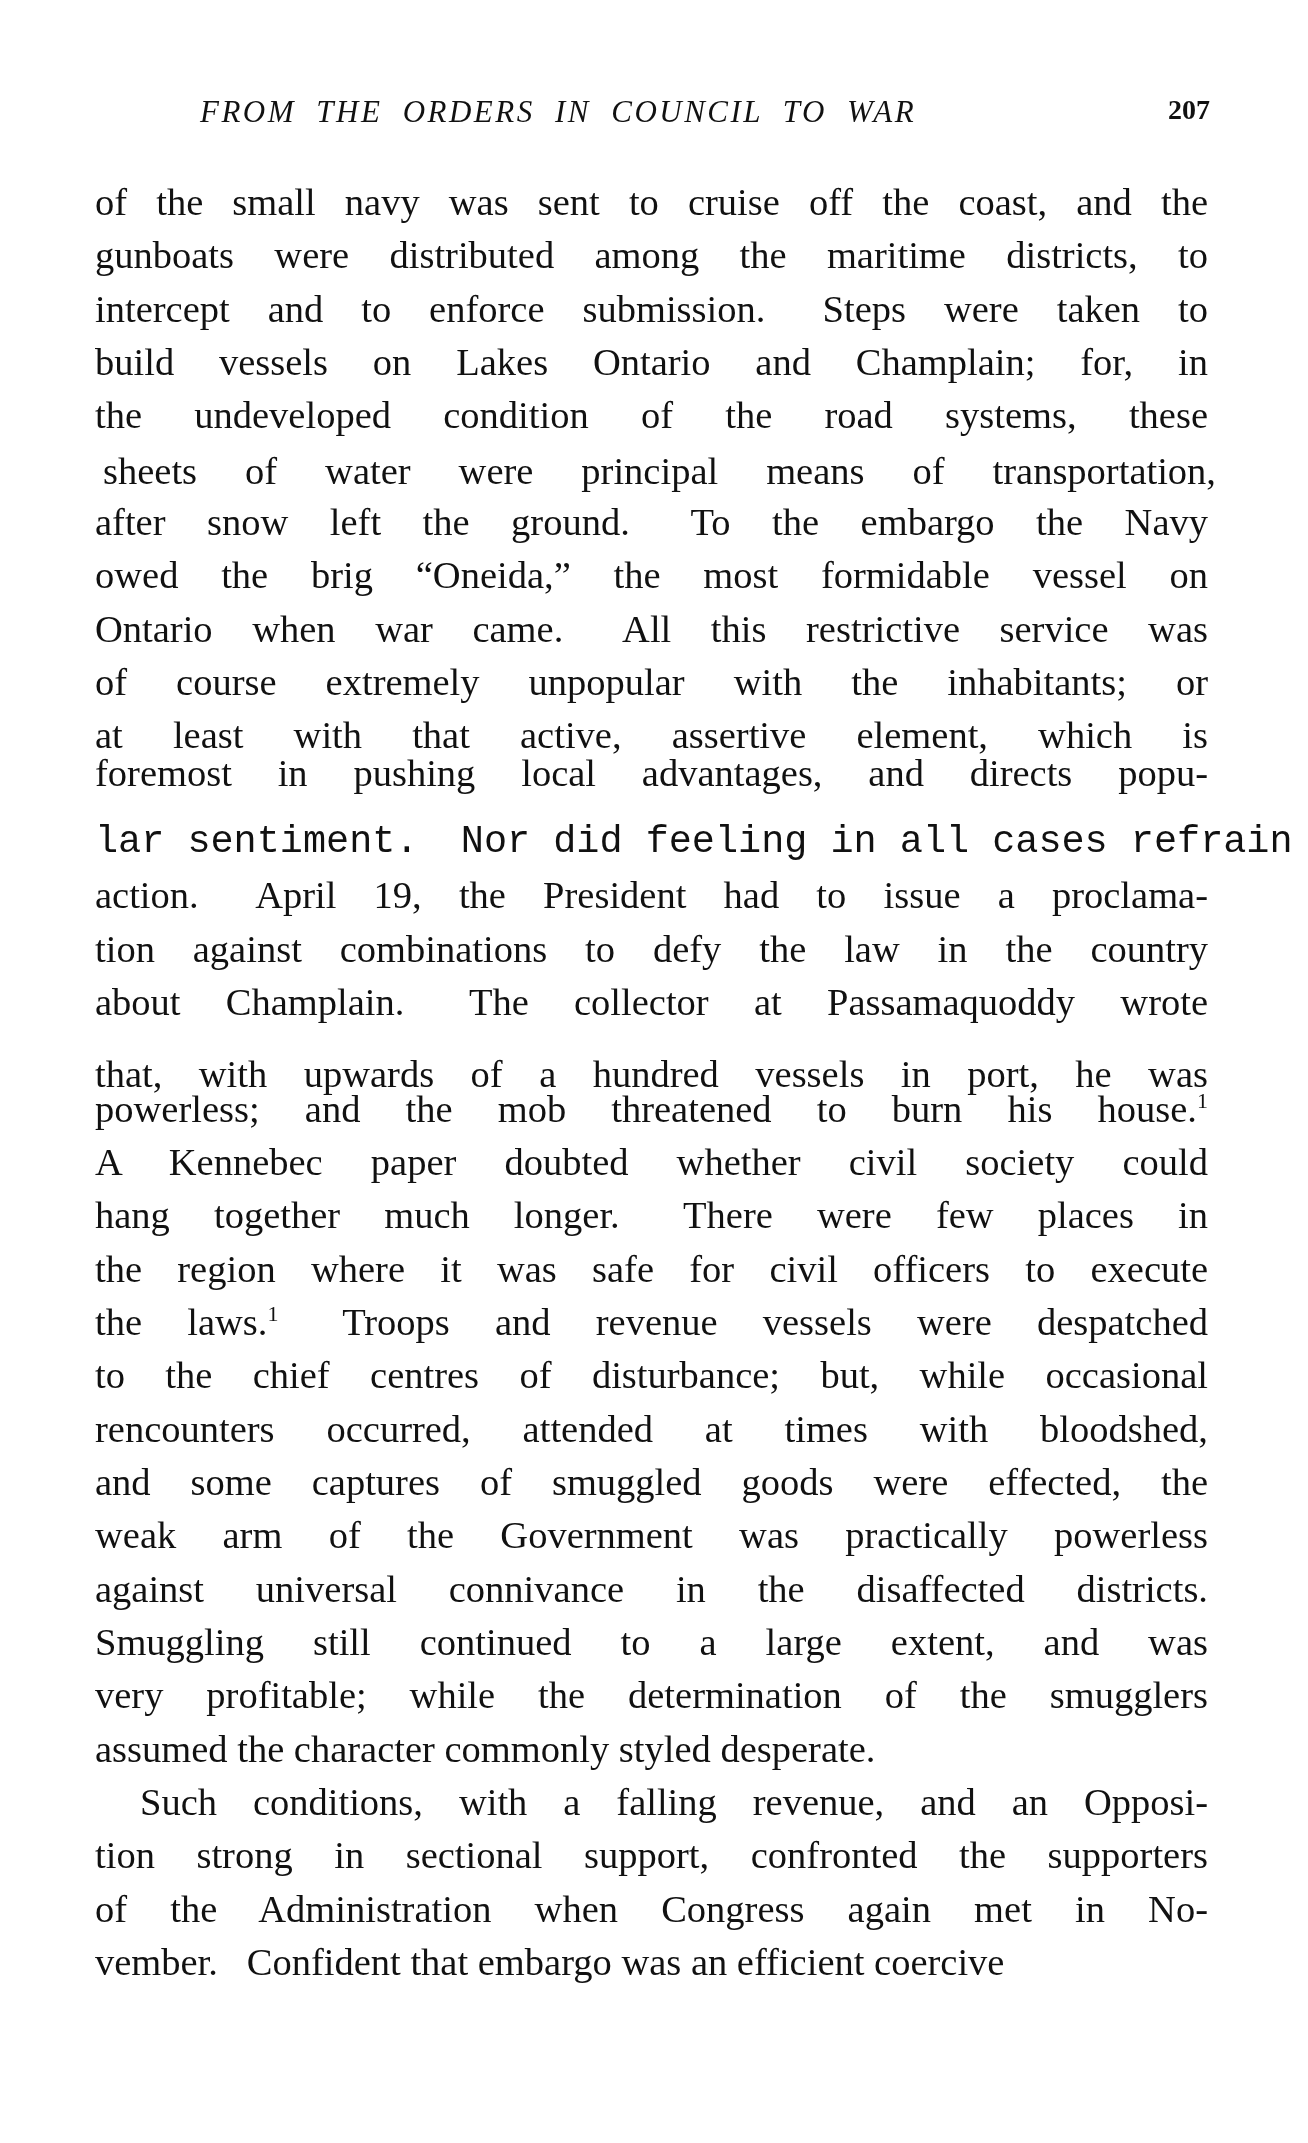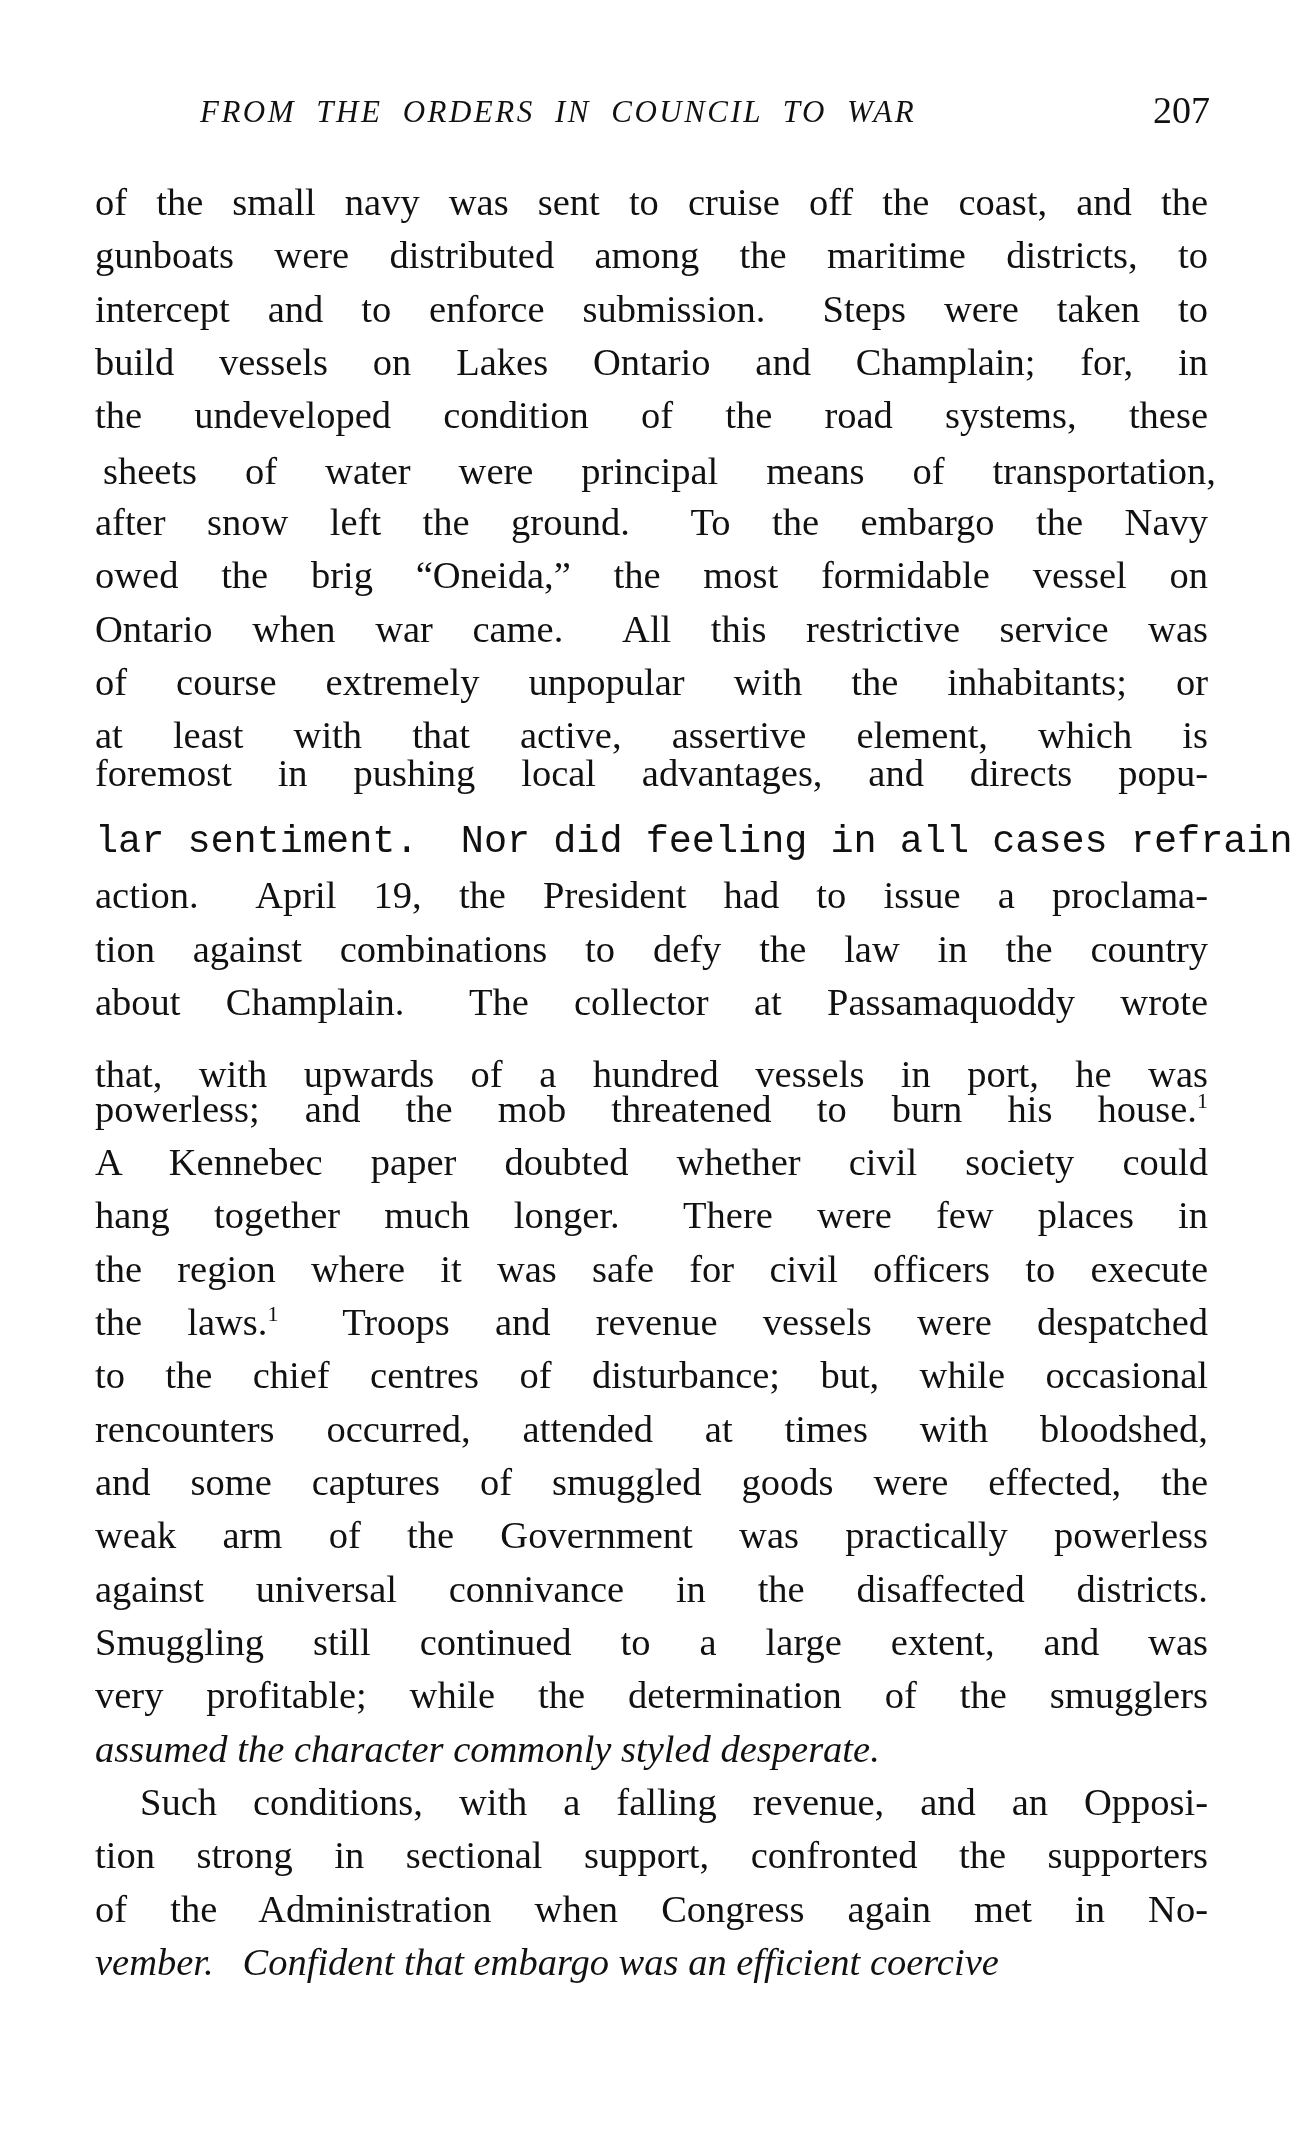--- a/index.html
+++ b/index.html
@@ -34,22 +34,22 @@
     word-spacing: 10px;
     white-space: nowrap;
     line-height: 40px;
   }
   .page-number {
     position: absolute;
     left: 1140px;
     top: 90px;
     width: 70px;
     text-align: right;
-    font-size: 38px;
-    font-weight: normal;
+    font-size: 28px;
+    font-weight: bold;
     line-height: 40px;
   }
   .body-text {
     position: absolute;
     left: 95px;
     top: 0;
     width: 1113px;
   }
   .line {
     position: absolute;
@@ -59,21 +59,20 @@
     font-size: 38.5px;
     line-height: 53px;
     white-space: nowrap;
     text-align: justify;
     text-align-last: justify;
     overflow: visible;
   }
   .line.last {
     text-align: left;
     text-align-last: left;
-    font-style: italic;
   }
   .line.indent {
     left: 45px;
     width: 1068px;
   }
   .line sup {
     font-size: 22px;
     vertical-align: 14px;
     line-height: 0;
   }

